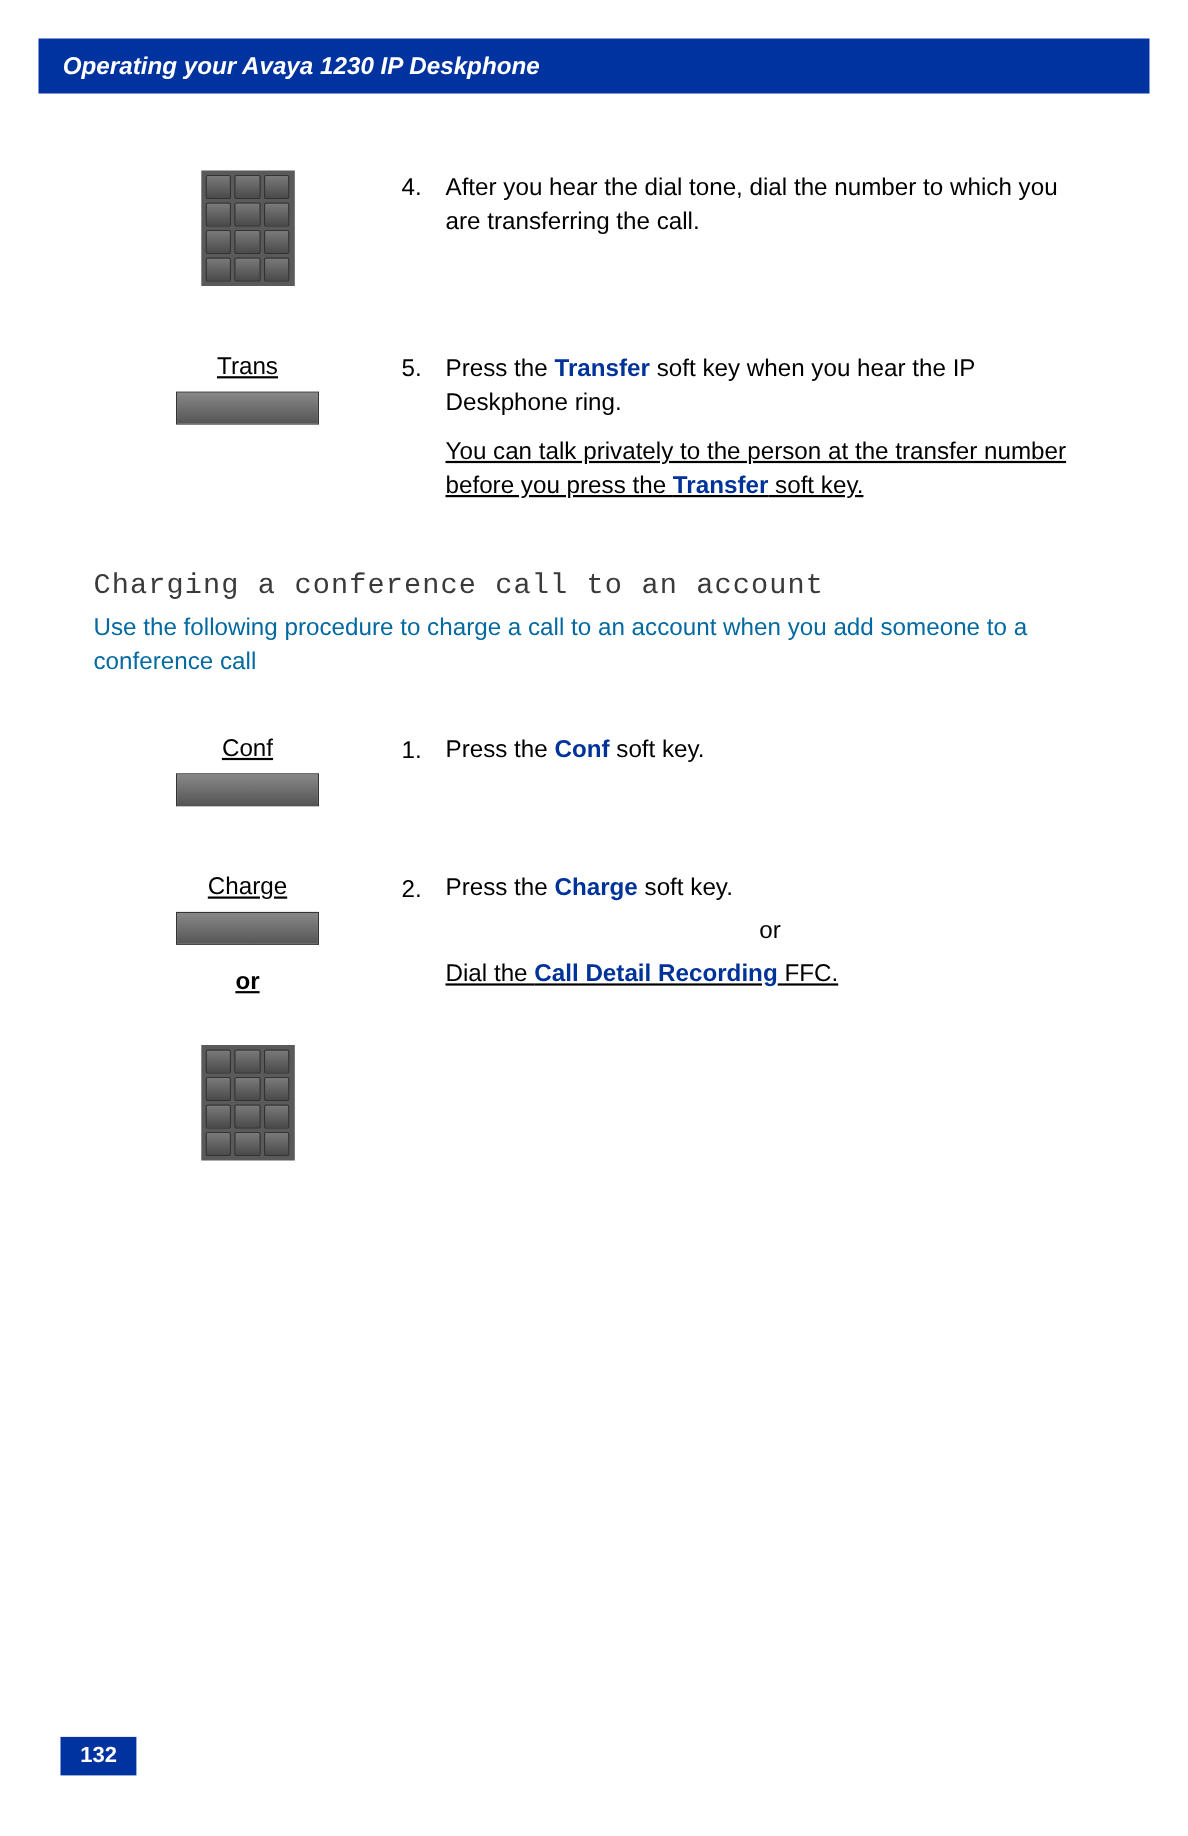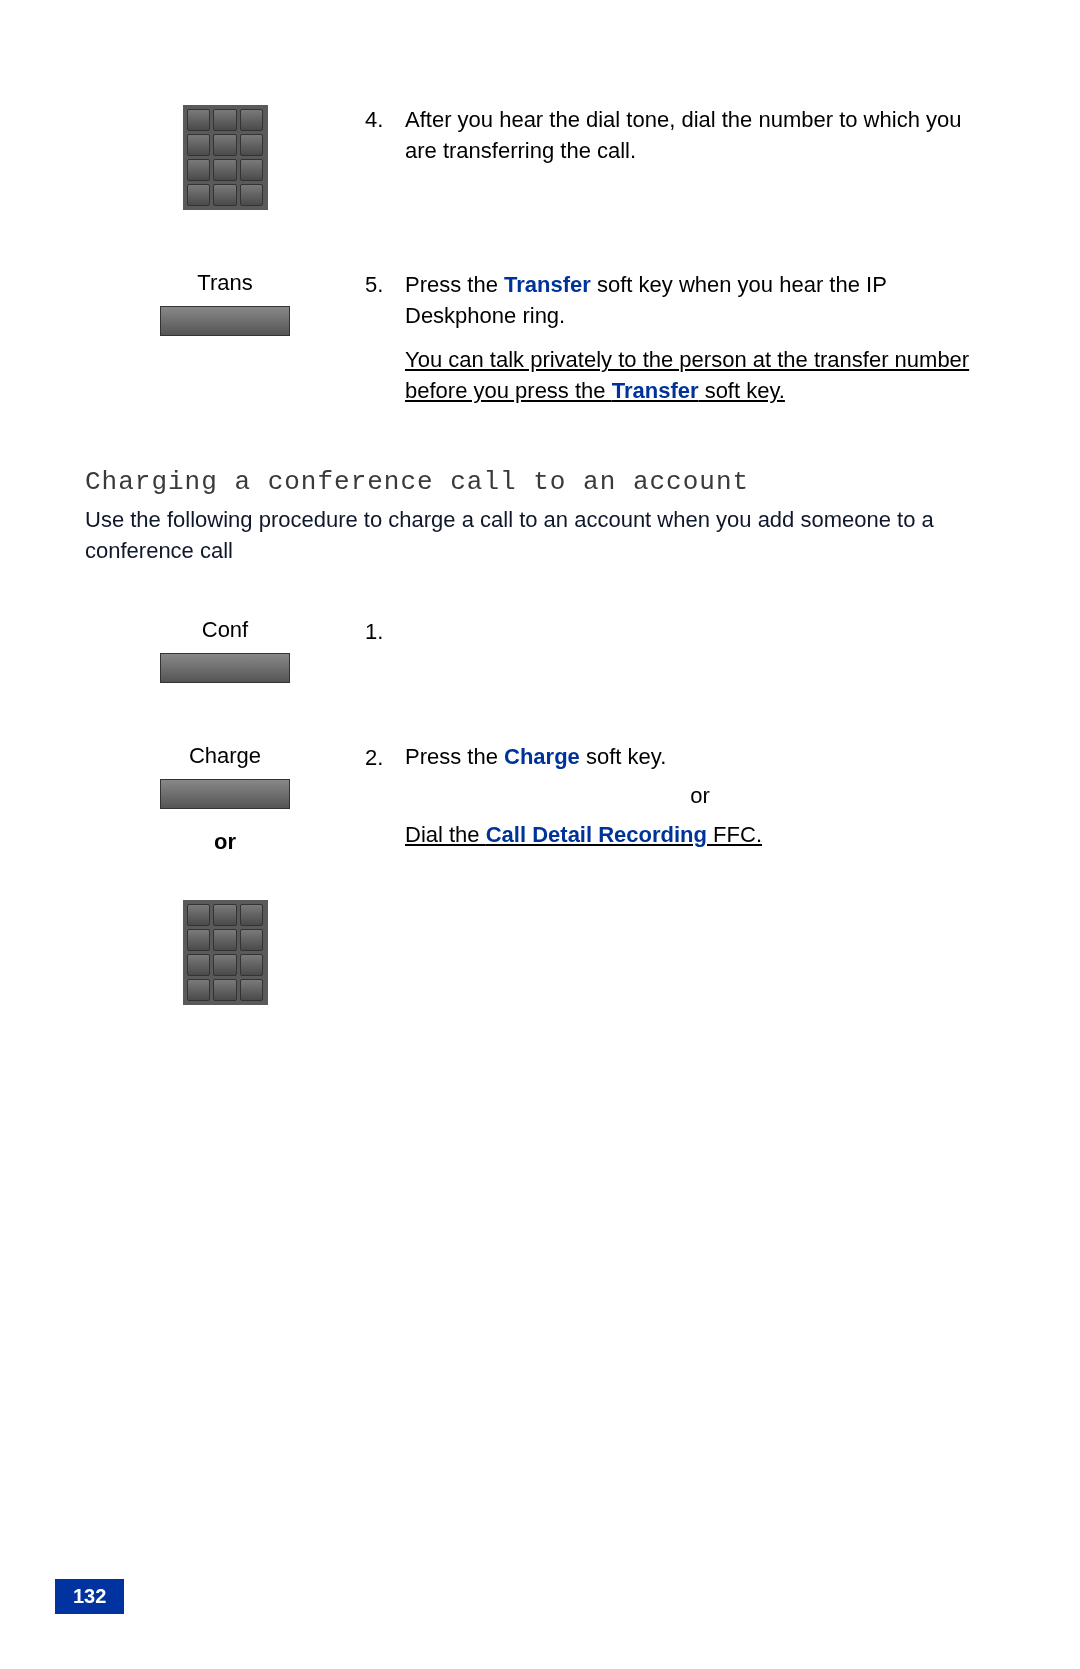--- a/index.html
+++ b/index.html
@@ -37,20 +37,21 @@
       align-items: flex-start;
       margin-bottom: 60px;
     }
     .icon-col {
       width: 280px;
       flex-shrink: 0;
       display: flex;
       flex-direction: column;
       align-items: center;
       padding-top: 0;
+      text-decoration: underline;
     }
     .text-col {
       flex: 1;
       font-size: 22px;
       line-height: 1.4;
       color: #000000;
     }
     .step-num {
       display: inline-block;
       width: 28px;
@@ -102,21 +103,21 @@
       color: #3a3a3a;
       letter-spacing: 1px;
       margin-top: 30px;
       margin-bottom: 8px;
       font-weight: normal;
       font-family: Liberation Mono, monospace;
     }
     .section-intro {
       font-size: 22px;
       line-height: 1.4;
-      color: #0f172a;
+      color: #0369a1;
       margin-bottom: 50px;
     }
     .highlight {
       color: #003399;
       font-weight: bold;
       text-align: center;
     }
     .or-center {
       text-align: center;
       padding-left: 40px;
@@ -134,20 +135,23 @@
       font-size: 20px;
     }
     .keypad-spacer-top {
       margin-top: 45px;
     }
   </style>
 </head>
 <body>
 
 <div class="page">
+  <div class="header-bar">
+    <span>Operating your Avaya 1230 IP Deskphone</span>
+  </div>
 
   <div class="content-area">
 
     <div class="step-row">
       <div class="icon-col">
         <div class="keypad">
           <div class="keypad-key"></div>
           <div class="keypad-key"></div>
           <div class="keypad-key"></div>
           <div class="keypad-key"></div>
@@ -186,20 +190,23 @@
     <h2 class="section-heading">Charging a conference call to an account</h2>
     <p class="section-intro">Use the following procedure to charge a call to an account when you add someone to a conference call</p>
 
     <div class="step-row">
       <div class="icon-col">
         <div class="softkey-label">Conf</div>
         <div class="softkey-button"></div>
       </div>
       <div class="text-col">
         <span class="step-num">1.</span>
+        <span class="step-text">
+          <span>Press the </span><span class="highlight">Conf</span><span> soft key.</span>
+        </span>
       </div>
     </div>
 
     <div class="step-row">
       <div class="icon-col">
         <div class="softkey-label">Charge</div>
         <div class="softkey-button"></div>
         <div class="or-label">or</div>
         <div class="keypad keypad-spacer-top">
           <div class="keypad-key"></div>

